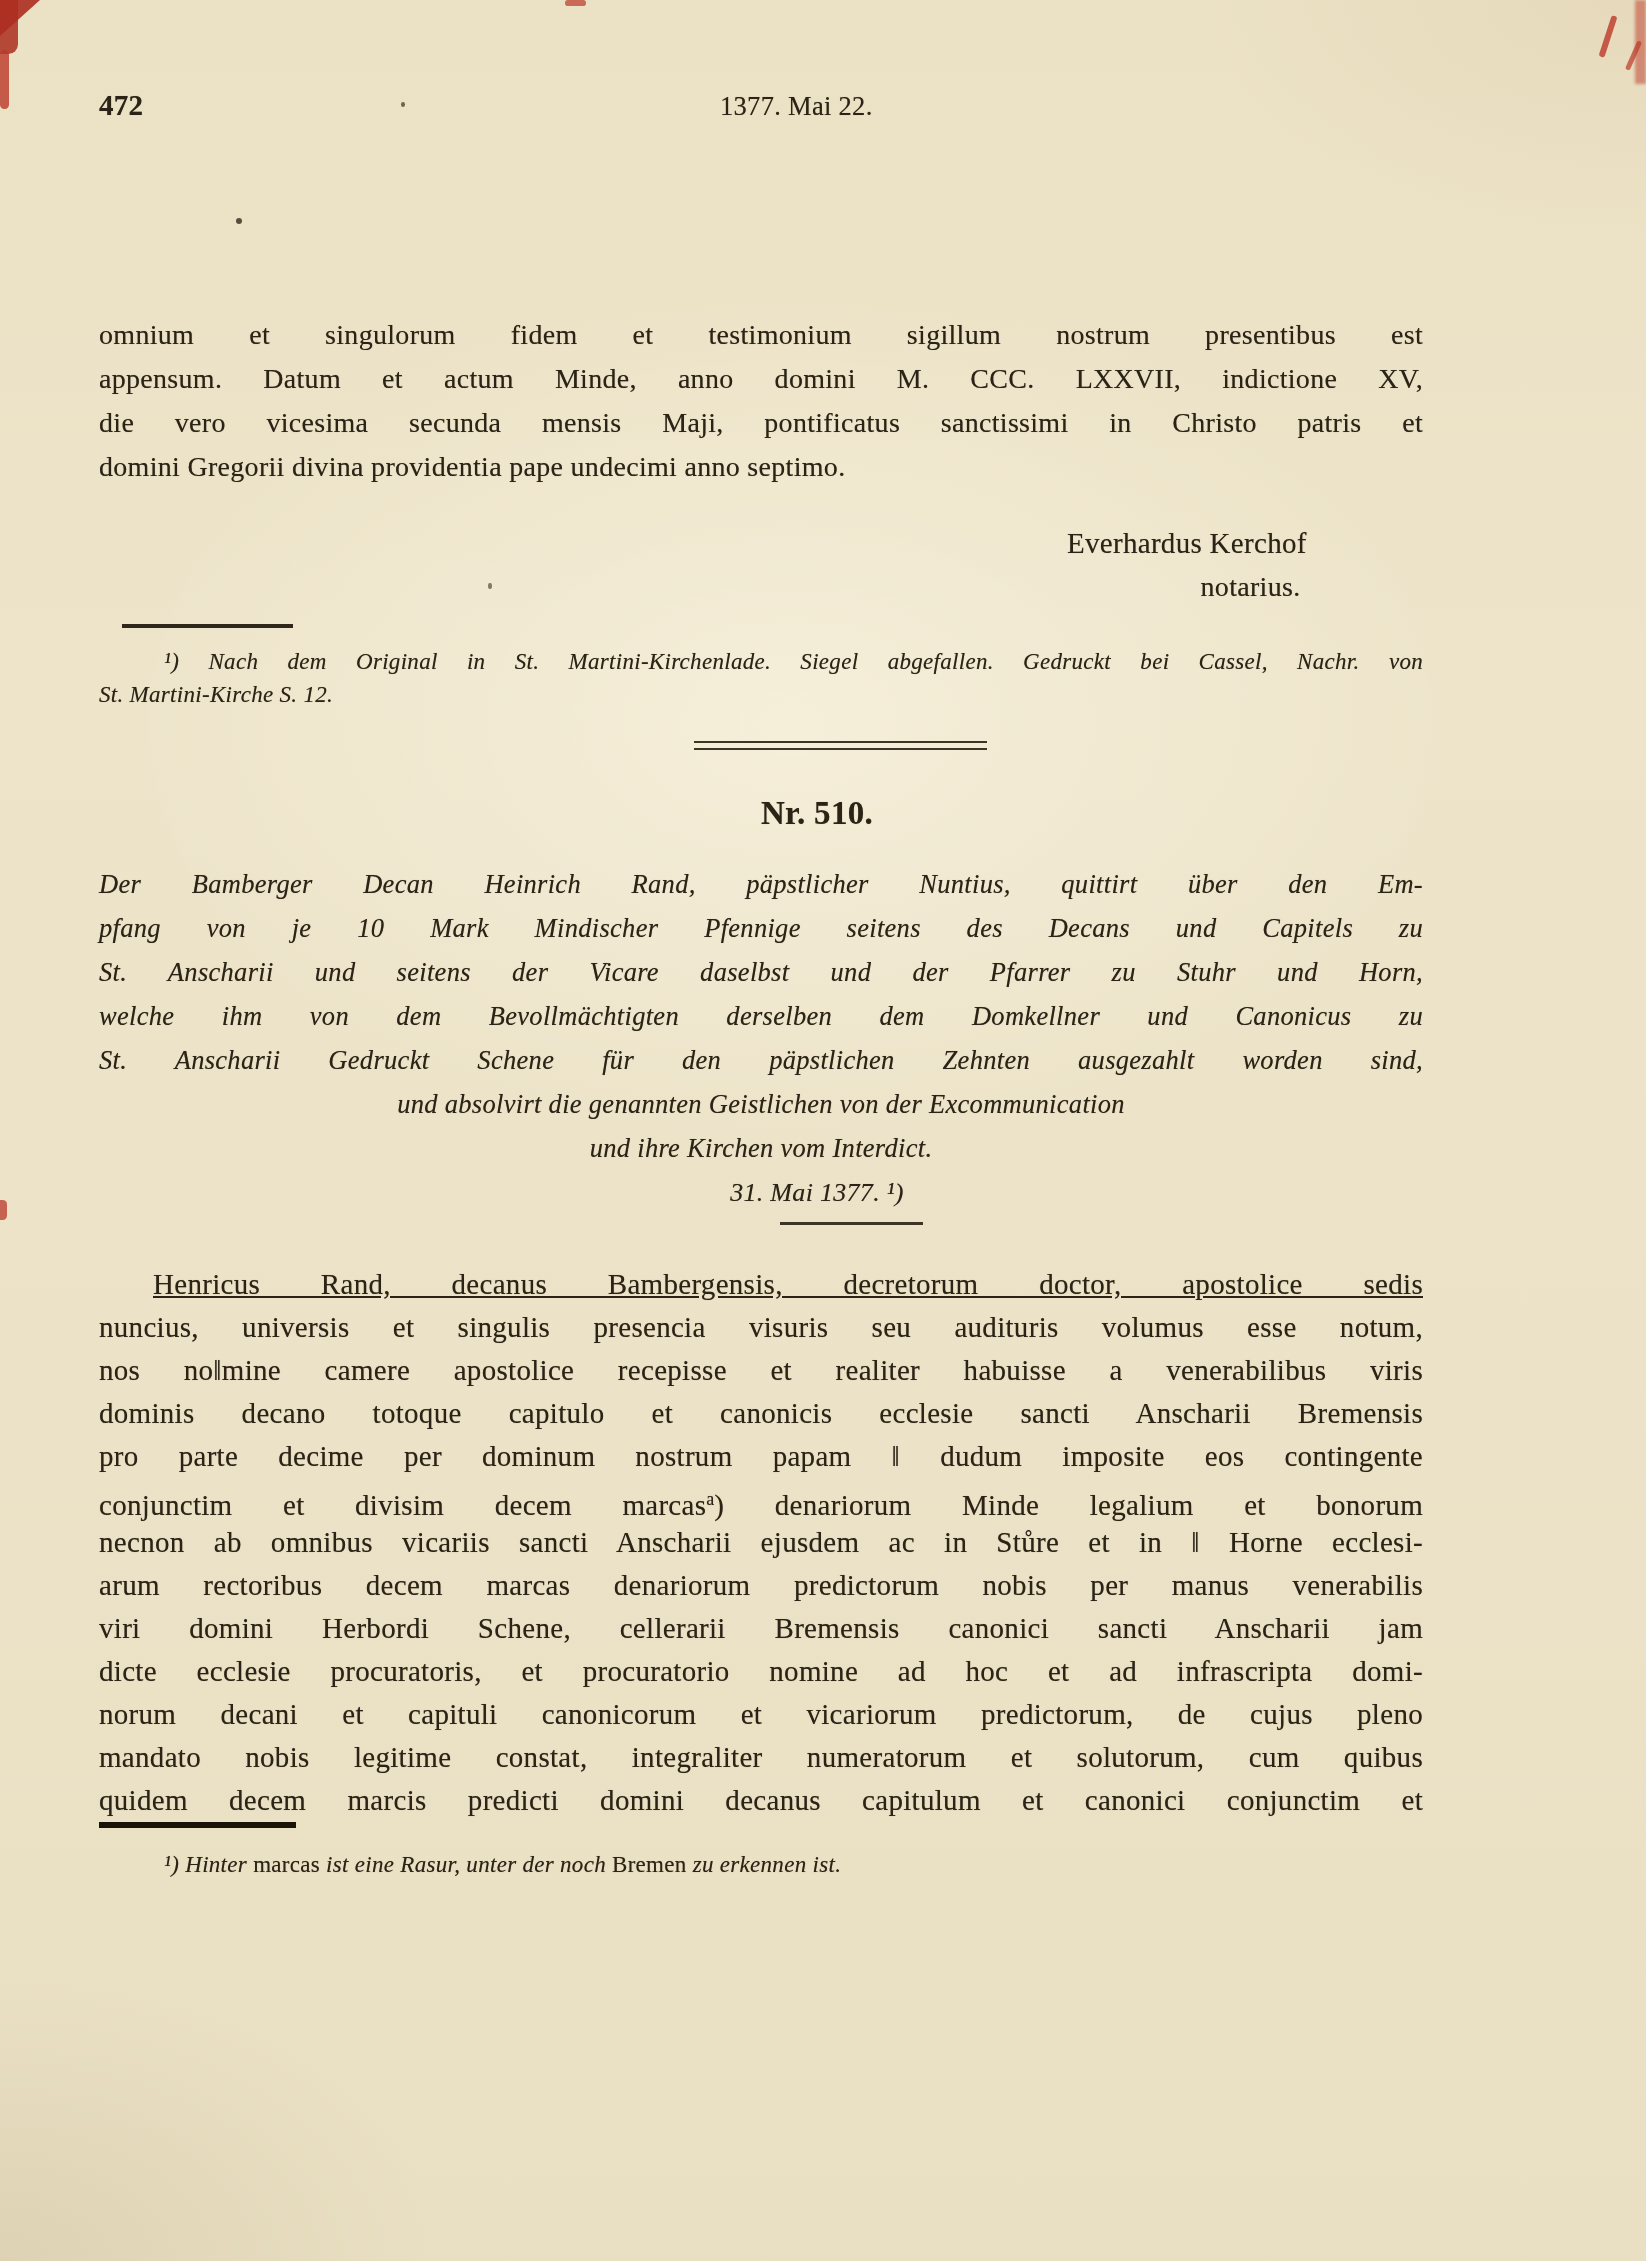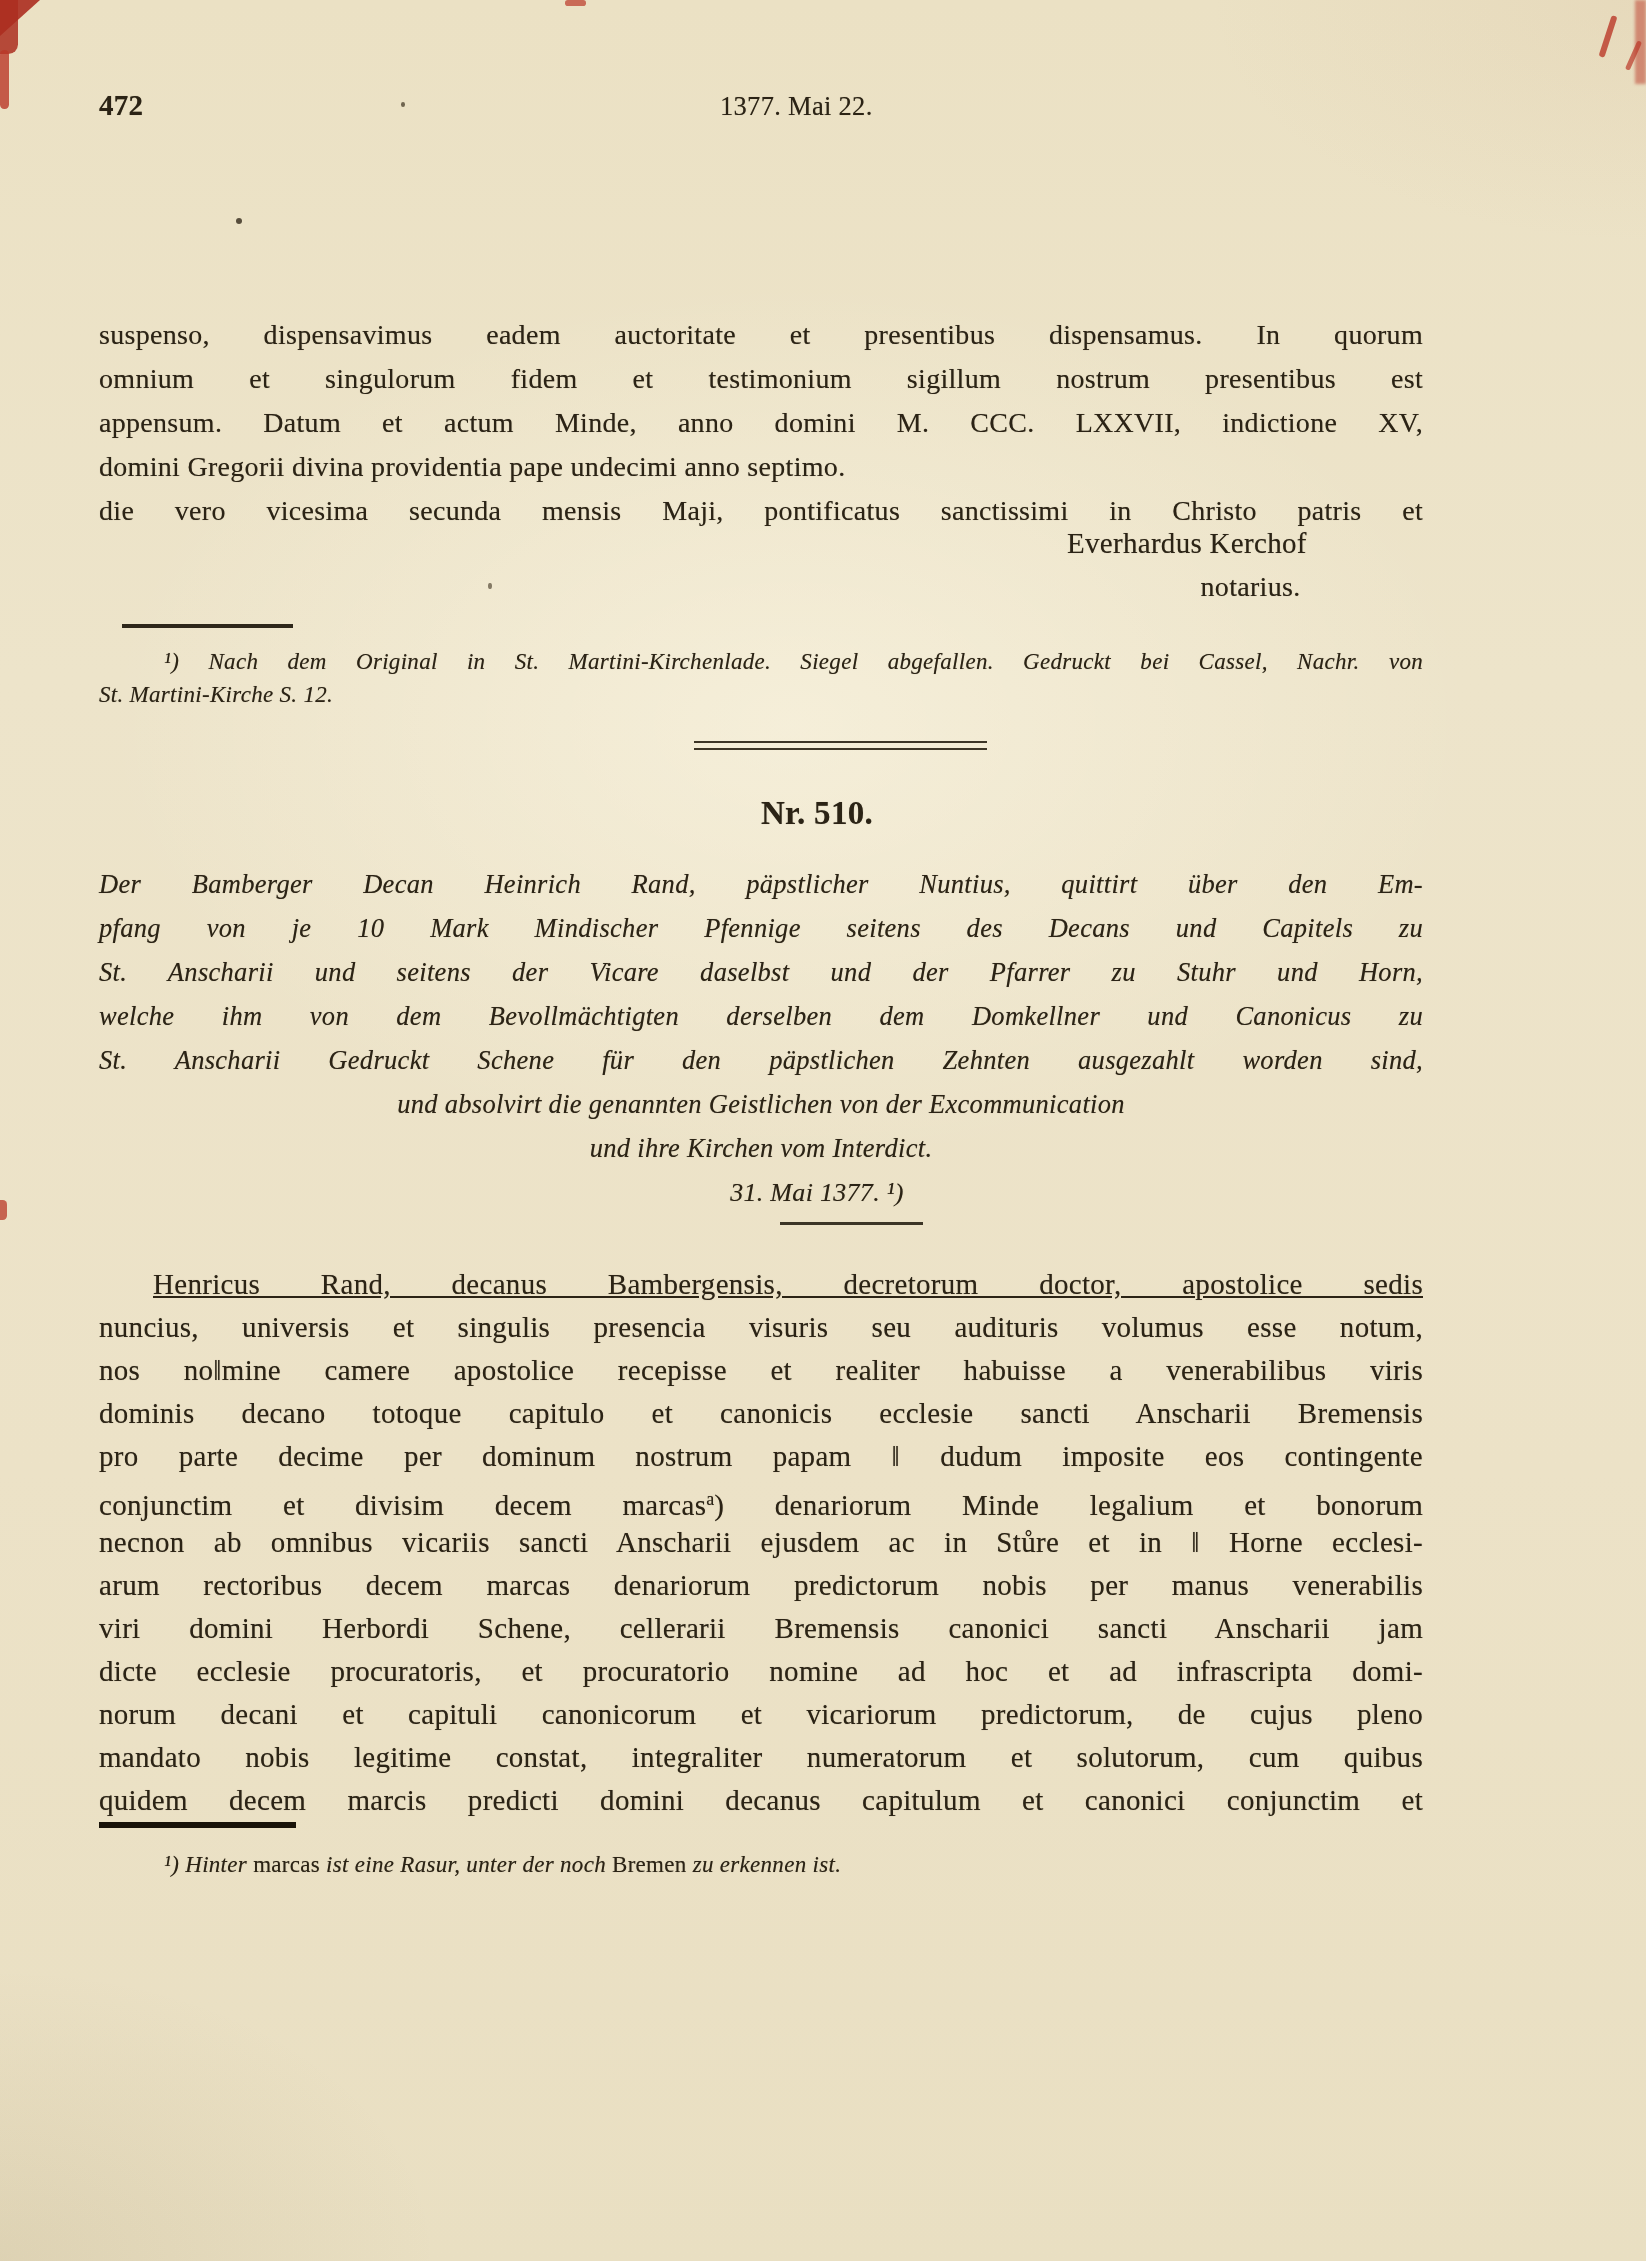--- a/index.html
+++ b/index.html
@@ -108,25 +108,24 @@
 <div class="art art-tr2"></div>
 <div class="art art-tredge"></div>
 <div class="art speck1"></div>
 <div class="art speck2"></div>
 <div class="art speck3"></div>
 
 <div class="txt pagenum">472</div>
 <div class="txt runhead">1377. Mai 22.</div>
 
 <div class="txt col para1">
-  <div class="tline">suspenso, dispensavimus eadem auctoritate et presentibus dispensamus.  In quorum</div>
   <div class="tline">omnium et singulorum fidem et testimonium sigillum nostrum presentibus est</div>
   <div class="tline">appensum.  Datum et actum Minde, anno domini M. CCC. LXXVII, indictione XV,</div>
+  <div class="tline">die vero vicesima secunda mensis Maji, pontificatus sanctissimi in Christo patris et</div>
   <div class="tline lastline">domini Gregorii divina providentia pape undecimi anno septimo.</div>
-  <div class="tline">die vero vicesima secunda mensis Maji, pontificatus sanctissimi in Christo patris et</div>
 </div>
 
 <div class="txt sig-name">Everhardus Kerchof</div>
 <div class="txt sig-role">notarius.</div>
 
 <div class="fnrule1"></div>
 
 <div class="txt col footnote fn1-l1">
   <div class="tline"><span>¹) </span><span>Nach dem Original in St. Martini-Kirchenlade.  Siegel abgefallen.  Gedruckt bei Cassel, Nachr. von</span></div>
 </div>

